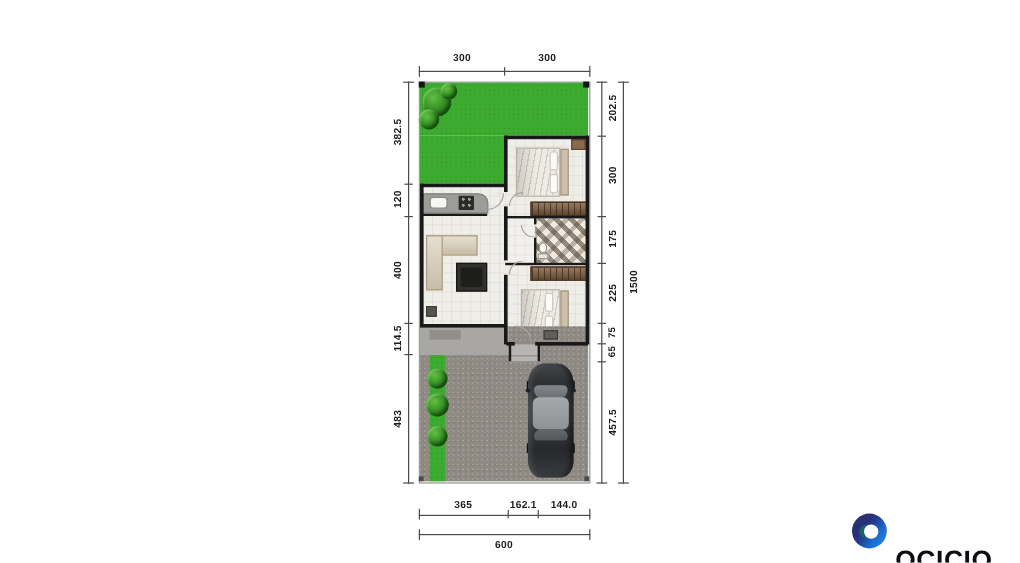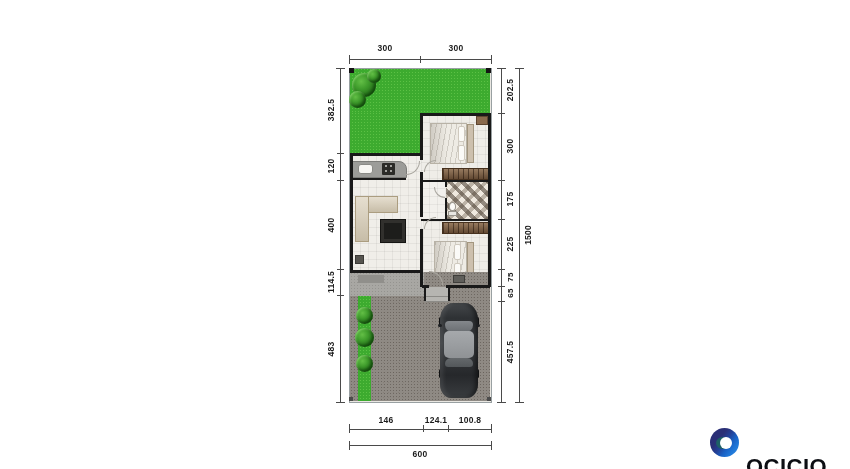--- a/index.html
+++ b/index.html
@@ -207,23 +207,23 @@
     <div class="tick" style="left:515px;top:402px;width:9px;height:1px;"></div>
     <span class="vlabel" style="left:528px;top:235px;">1500</span>
   </div>
 
   <div>
     <div class="dimline" style="left:349px;top:429px;width:143px;height:1px;"></div>
     <div class="tick" style="left:349px;top:424px;width:1px;height:9px;"></div>
     <div class="tick" style="left:423px;top:425px;width:1px;height:7px;"></div>
     <div class="tick" style="left:448px;top:425px;width:1px;height:7px;"></div>
     <div class="tick" style="left:491px;top:424px;width:1px;height:9px;"></div>
-    <span class="dimlabel" style="left:386px;top:420px;">146</span>
-    <span class="dimlabel" style="left:436px;top:420px;">124.1</span>
-    <span class="dimlabel" style="left:470px;top:420px;">100.8</span>
+    <span class="dimlabel" style="left:386px;top:420px;">365</span>
+    <span class="dimlabel" style="left:436px;top:420px;">162.1</span>
+    <span class="dimlabel" style="left:470px;top:420px;">144.0</span>
   </div>
 
   <div>
     <div class="dimline" style="left:349px;top:445px;width:143px;height:1px;"></div>
     <div class="tick" style="left:349px;top:441px;width:1px;height:9px;"></div>
     <div class="tick" style="left:491px;top:441px;width:1px;height:9px;"></div>
     <span class="dimlabel" style="left:420px;top:454px;">600</span>
   </div>
 
   <div>

